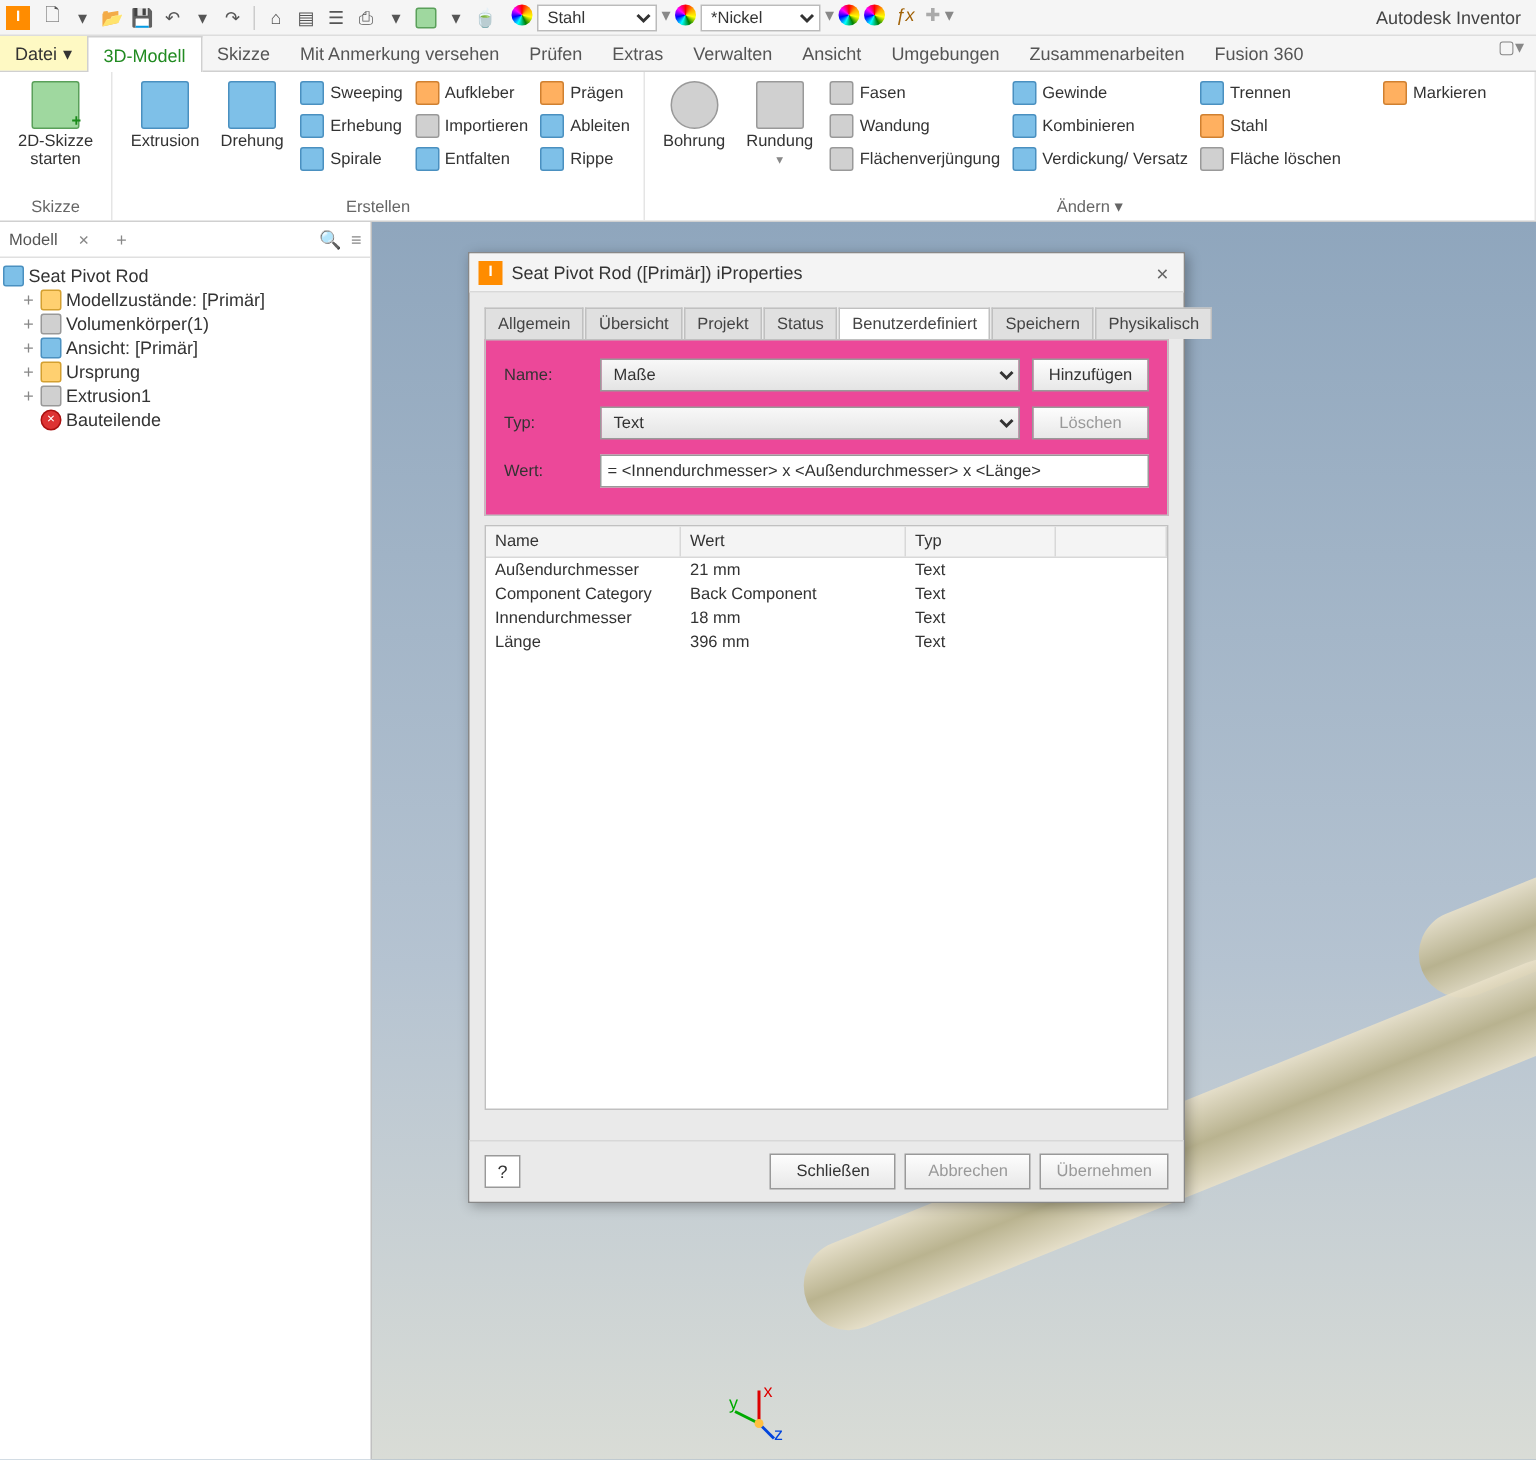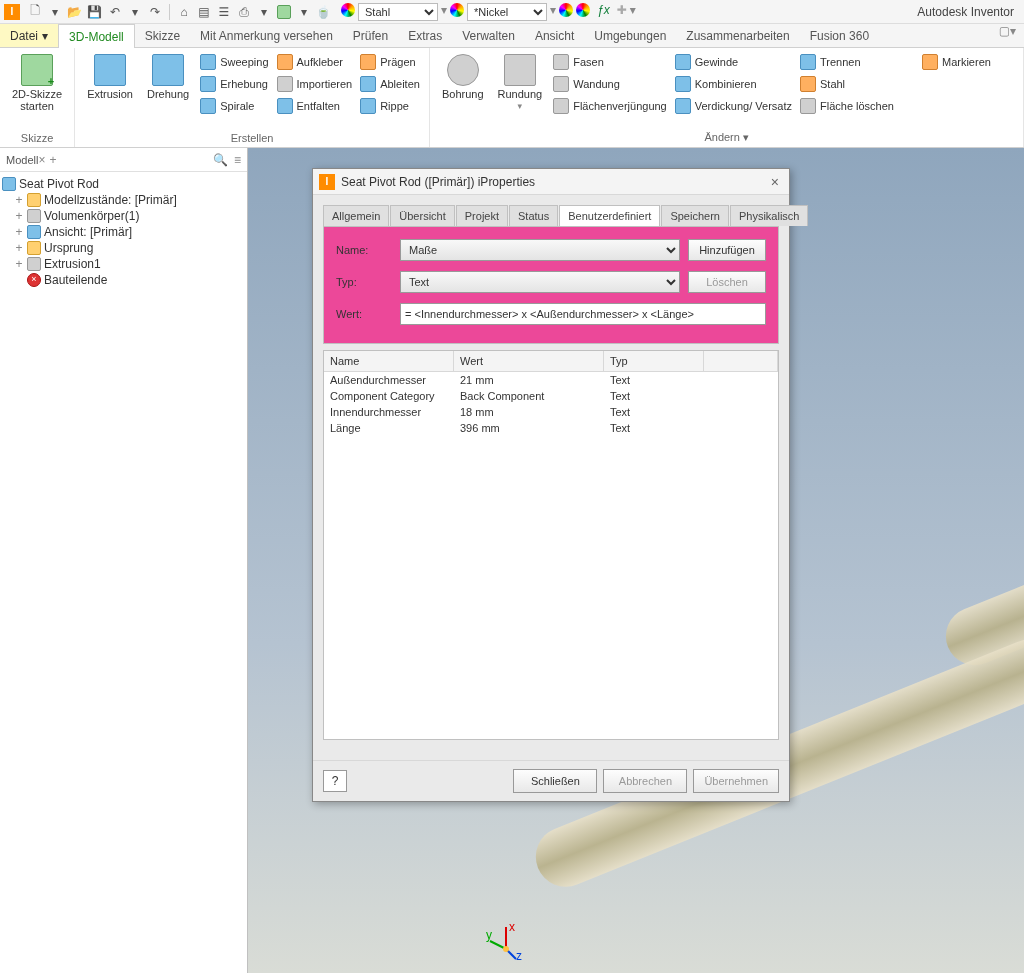--- a/index.html
+++ b/index.html
@@ -30,21 +30,21 @@
 .rib-sm{display:flex;align-items:center;gap:4px;padding:2px 3px;cursor:pointer}
 .rib-sm .ico{width:16px;height:16px}
 .rib-sm span{font-size:11px;white-space:nowrap}
 .ico{display:inline-block;background:#ffd070;border:1px solid #d4a030;border-radius:2px}
 .ico.blue{background:#7ec0e8;border-color:#4a90c0}
 .ico.green{background:#9fd89f;border-color:#5aa05a}
 .ico.gray{background:#d0d0d0;border-color:#999}
 .ico.orange{background:#ffb060;border-color:#d08030}
 .main{position:absolute;top:148px;left:0;right:0;bottom:0;display:flex}
 .model-panel{width:248px;background:#fff;border-right:1px solid #c0c0c0;display:flex;flex-direction:column}
-.mp-head{height:24px;display:flex;align-items:center;padding:0 6px;border-bottom:1px solid #e0e0e0;gap:0}
+.mp-head{height:24px;display:flex;align-items:center;padding:0 6px;border-bottom:1px solid #e0e0e0;gap:14px}
 .mp-head .title{font-size:11px;color:#555}
 .mp-head .close{color:#888;cursor:pointer}
 .mp-head .plus{color:#888;cursor:pointer;margin-left:4px}
 .mp-head .rt{margin-left:auto;display:flex;gap:6px}
 .tree{padding:4px 0;font-size:11px}
 .tree-item{display:flex;align-items:center;gap:3px;padding:1px 2px;cursor:pointer}
 .tree-item .exp{width:10px;color:#888;text-align:center}
 .tree-ico{width:14px;height:14px}
 .tree-item.indent1{padding-left:14px}
 .viewport{flex:1;position:relative;background:linear-gradient(180deg,#8fa6bd 0%,#b5c3d1 60%,#d9dcd6 100%)}
@@ -107,21 +107,21 @@
     <div class="qat-btn">🍵</div>
     <div class="mat-combo">
       <div class="color-ball"></div>
       <select style="width:80px"><option>Stahl</option></select>
       <span style="color:#888">▾</span>
       <div class="color-ball"></div>
       <select style="width:80px"><option>*Nickel</option></select>
       <span style="color:#888">▾</span>
       <div class="color-ball"></div>
       <div class="color-ball"></div>
-      <span style="font-style:italic;color:#15803d;margin:0 4px">ƒx</span>
+      <span style="font-style:italic;color:#a16207;margin:0 4px">ƒx</span>
       <span style="color:#aaa">✚</span>
       <span style="color:#888">▾</span>
     </div>
   </div>
   <div class="app-title">Autodesk Inventor</div>
 </div>
 
 <div class="tabs-row">
   <div class="file-tab">
       <span>Datei</span>

